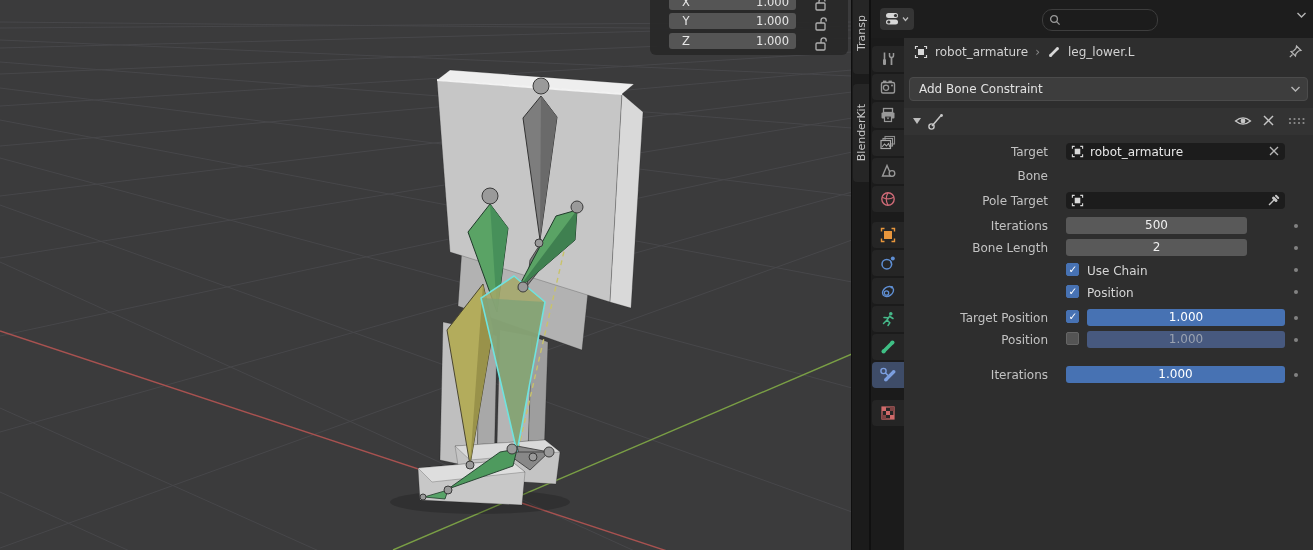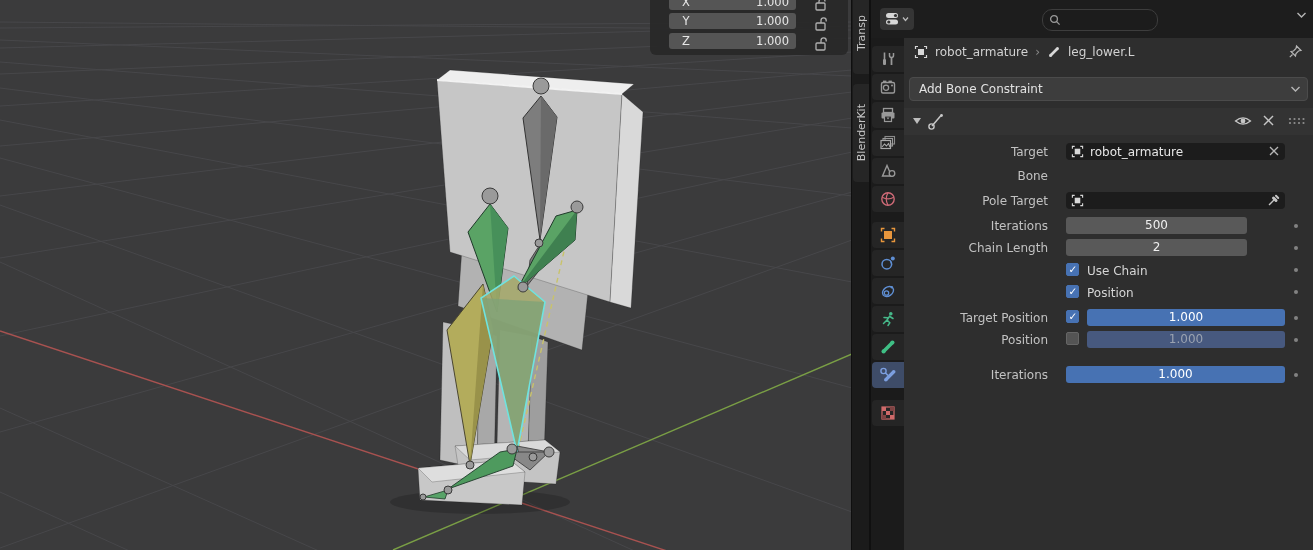--- a/index.html
+++ b/index.html
@@ -435,21 +435,21 @@
 
       <div class="prow" style="top:179px;">
         <span class="plabel">Iterations</span>
         <div class="numfield">
           <span>500</span>
         </div>
         <div class="dot" style="top:7px;"></div>
       </div>
 
       <div class="prow" style="top:201px;">
-        <span class="plabel">Chain Length</span>
+        <span class="plabel">Bone Length</span>
         <div class="numfield">
           <span>2</span>
         </div>
         <div class="dot" style="top:7px;"></div>
       </div>
 
       <div class="prow" style="top:224px;">
         <div class="cb on"></div>
         <span class="cblabel">Use Chain</span>
         <div class="dot" style="top:6px;"></div>

